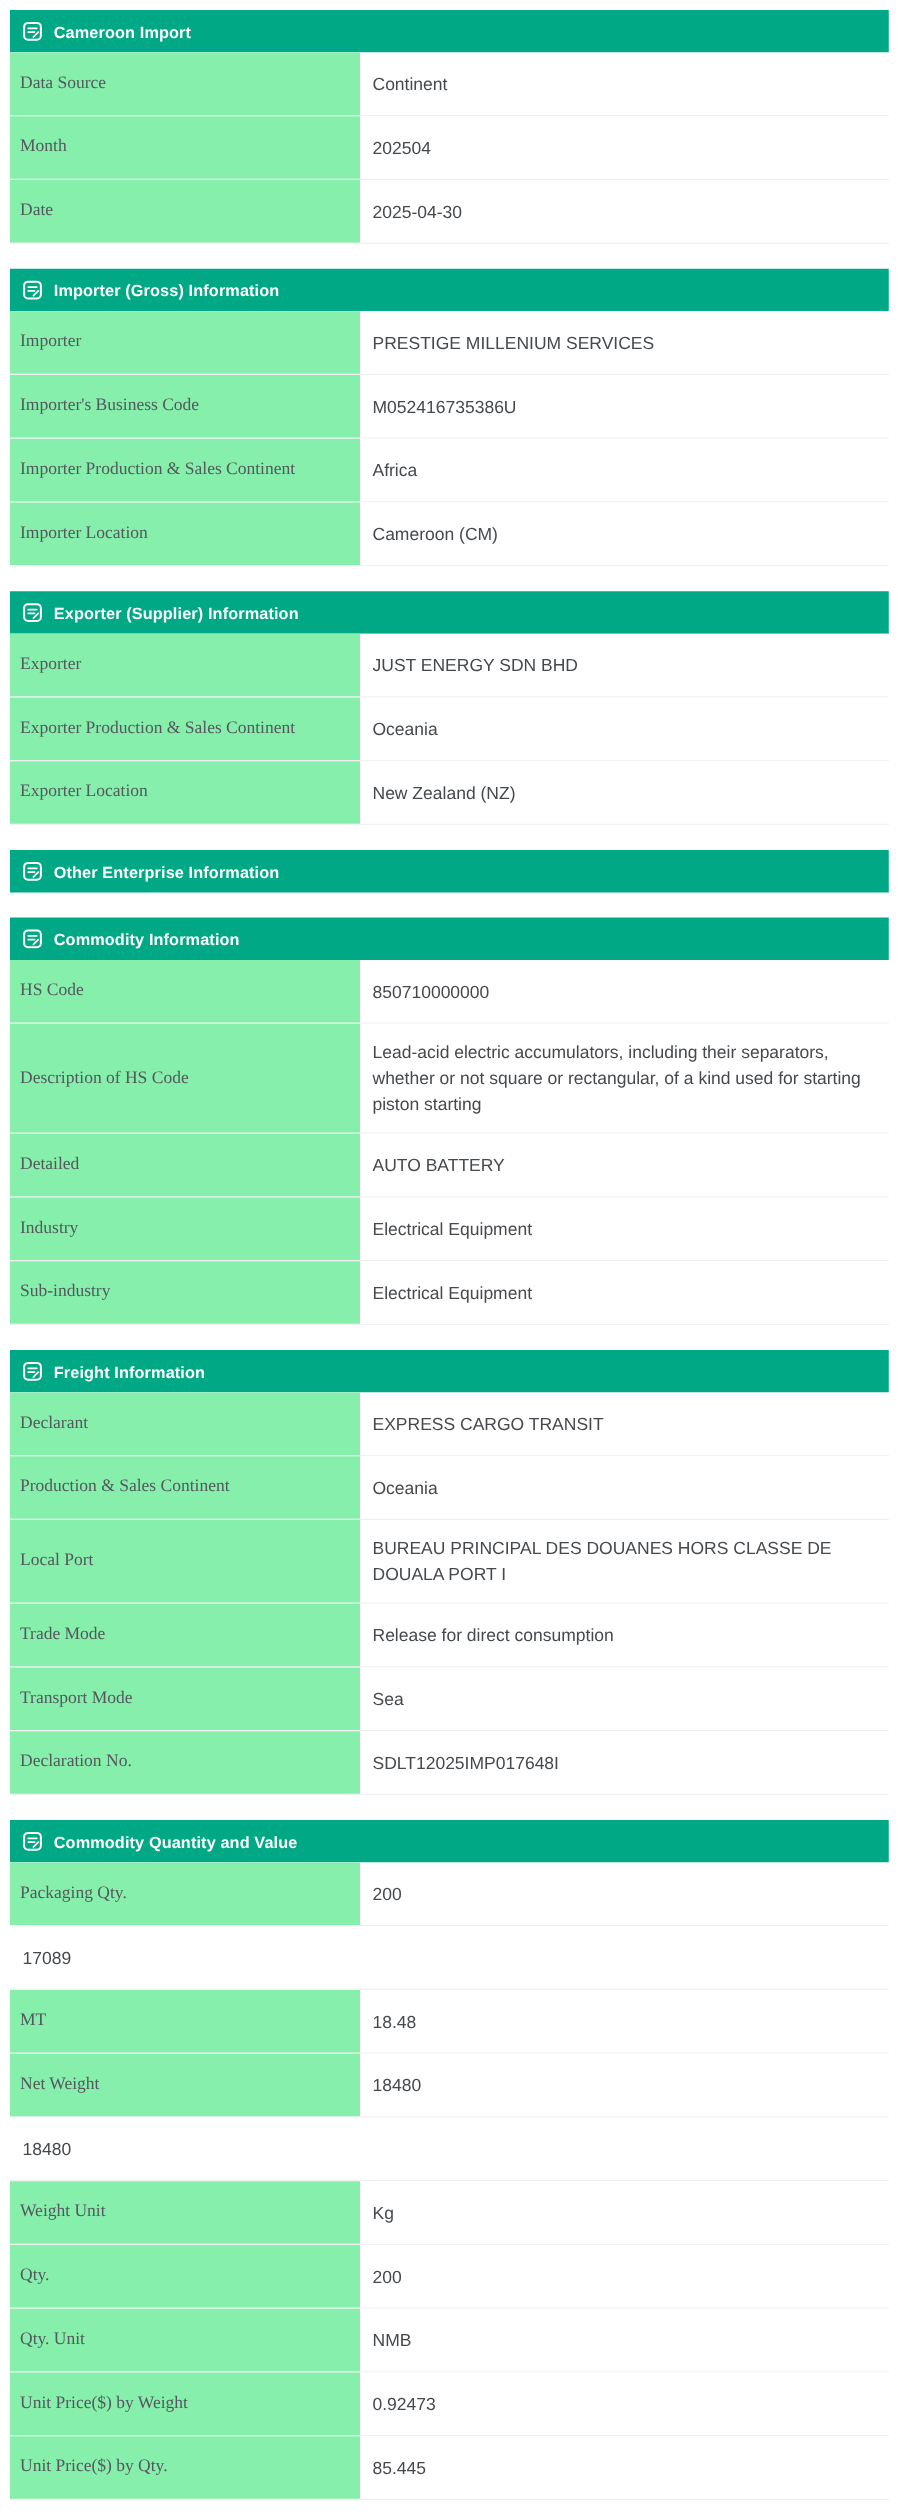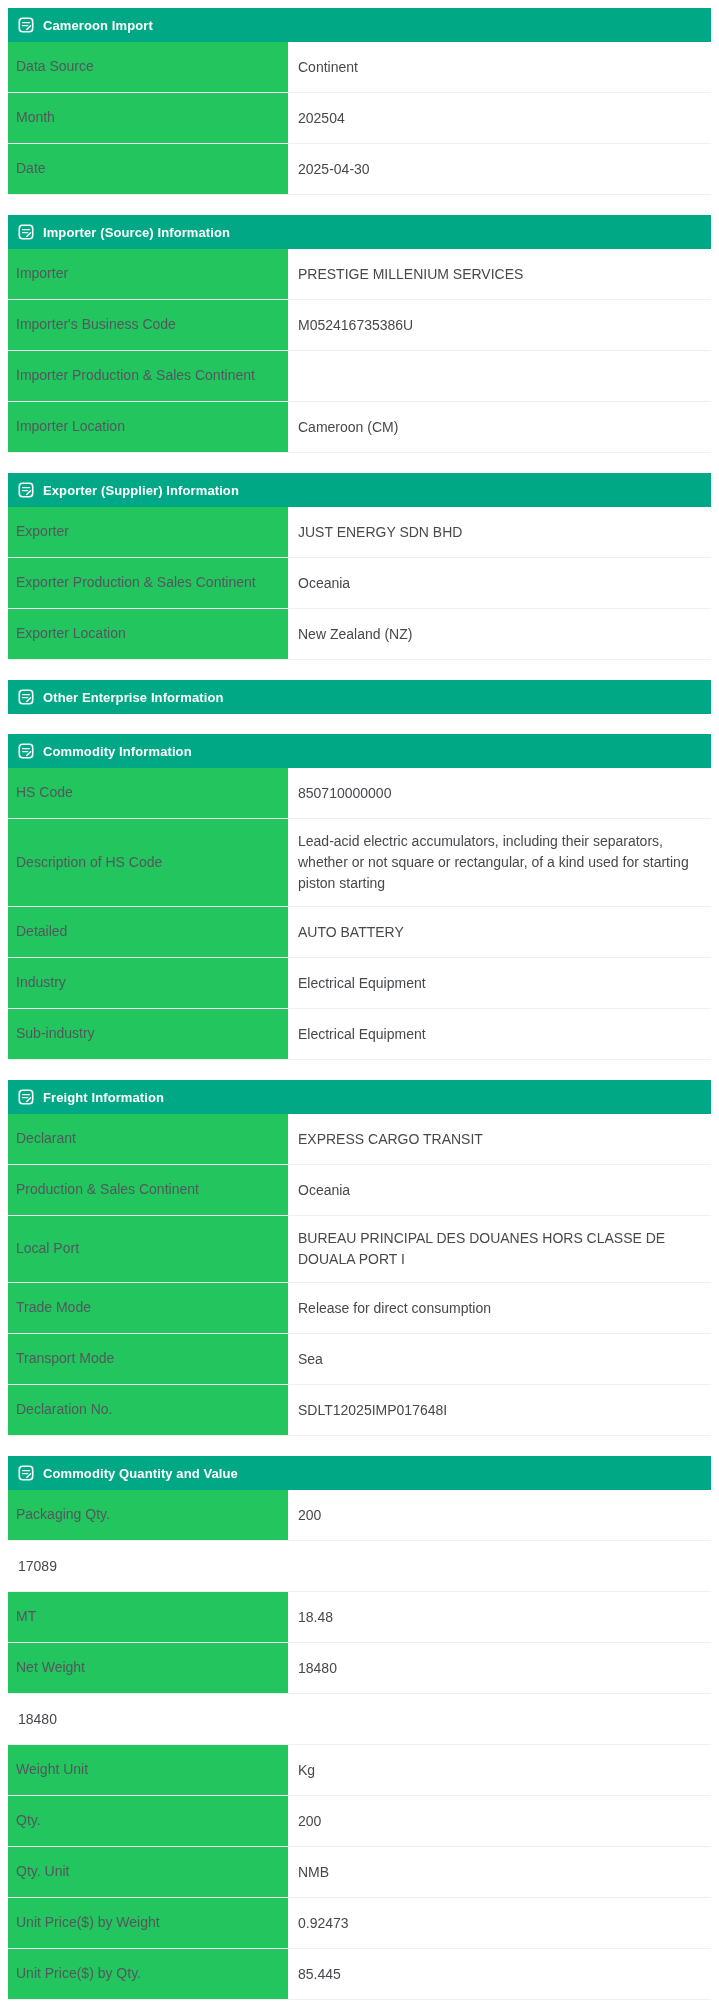--- a/index.html
+++ b/index.html
@@ -37,24 +37,25 @@
     display:flex;
     border-bottom:1px solid #eef0f2;
     min-height:51px;
     box-sizing:border-box;
     background:#ffffff;
   }
   .cell { box-sizing:border-box; font-size:14px; display:flex; align-items:center; }
   .cell.label {
     flex:0 0 280px;
     width:280px;
-    background:#22c55e;
+    background:#86efac;
     color:#54585c;
     padding:12px 12px 12px 8px;
     line-height:1.4;
+    font-family:Liberation Serif, serif;
   }
   .cell.value {
     flex:1 1 auto;
     color:#45494d;
     padding:12px 16px 12px 10px;
     line-height:1.5;
   }
 </style>
 </head>
 <body>
@@ -90,32 +91,33 @@
   <section class="card">
     <div class="sec-header">
       <span class="sec-icon">
         <svg width="16" height="16" viewBox="0 0 16 16" fill="none">
           <rect x="1.3" y="1.3" width="13.4" height="13.4" rx="3.2" stroke="#ffffff" stroke-width="1.6"></rect>
           <line x1="4.6" y1="5.6" x2="11.4" y2="5.6" stroke="#ffffff" stroke-width="1.4" stroke-linecap="round"></line>
           <line x1="4.6" y1="8.6" x2="9.6" y2="8.6" stroke="#ffffff" stroke-width="1.4" stroke-linecap="round"></line>
           <path d="M8.7 12.6 L12.6 8.7" stroke="#ffffff" stroke-width="1.4" stroke-linecap="round"></path>
         </svg>
       </span>
-      <span class="sec-title">Importer (Source) Information</span>
+      <span class="sec-title">Importer (Gross) Information</span>
     </div>
     <div class="row">
       <div class="cell label">Importer</div>
       <div class="cell value">PRESTIGE MILLENIUM SERVICES</div>
     </div>
     <div class="row">
       <div class="cell label">Importer's Business Code</div>
       <div class="cell value">M052416735386U</div>
     </div>
     <div class="row">
       <div class="cell label">Importer Production &amp; Sales Continent</div>
+      <div class="cell value">Africa</div>
     </div>
     <div class="row">
       <div class="cell label">Importer Location</div>
       <div class="cell value">Cameroon (CM)</div>
     </div>
   </section>
 
   <section class="card">
     <div class="sec-header">
       <span class="sec-icon">

